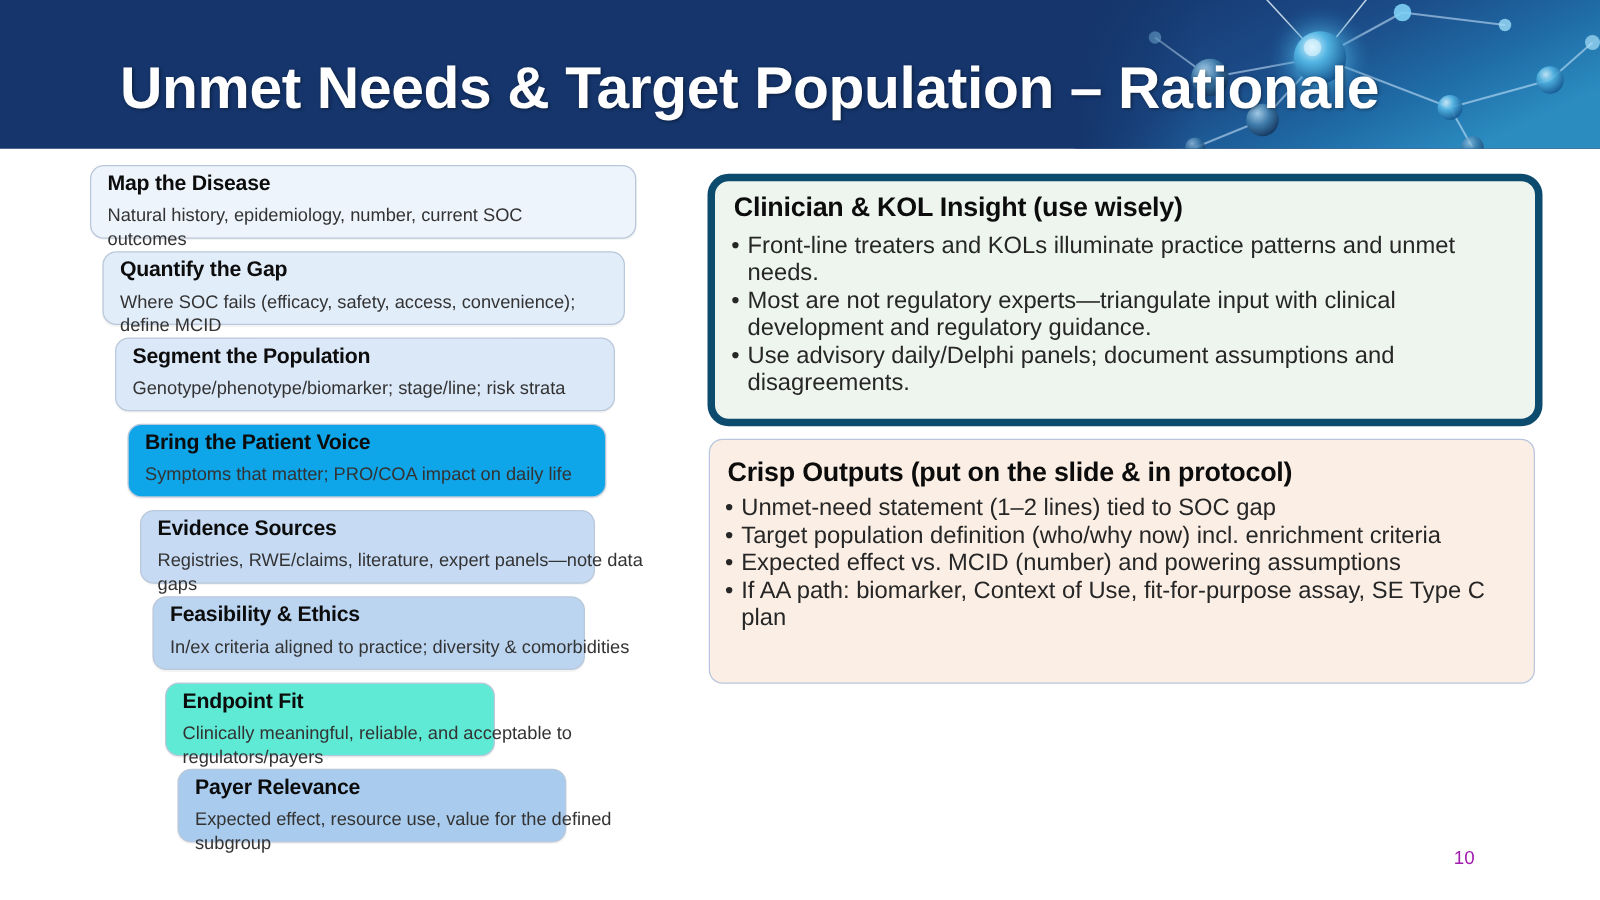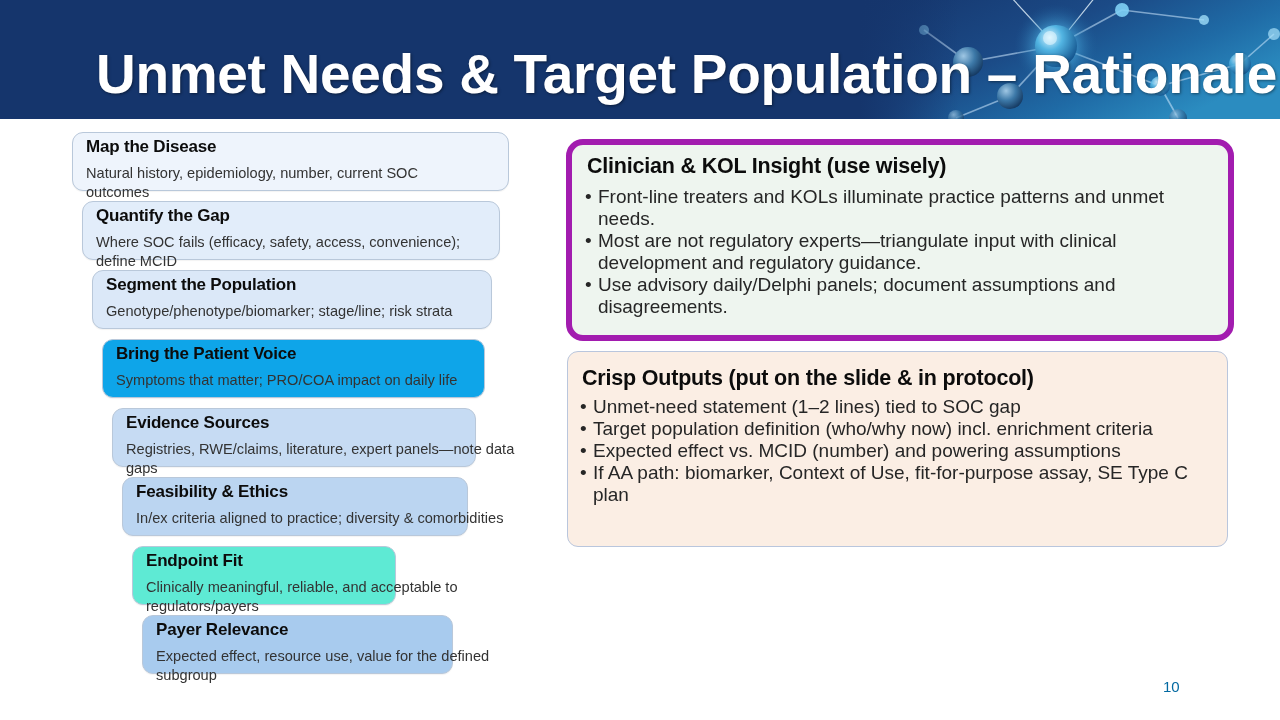--- a/index.html
+++ b/index.html
@@ -32,21 +32,21 @@
     top: 0;
     width: 420px;
     height: 119px;
     overflow: hidden;
   }
   .header-art svg { display: block; }
   .header-title {
     position: absolute;
     left: 96px;
     top: 42px;
-    font-size: 55px;
+    font-size: 47px;
     font-weight: bold;
     color: #ffffff;
     letter-spacing: -0.3px;
     white-space: nowrap;
     text-shadow: 1px 1px 3px rgba(0,0,0,0.45);
     z-index: 4;
   }
 
   
   .ladder {
@@ -85,21 +85,21 @@
 
   
   .panel-red {
     position: absolute;
     left: 566px;
     top: 139px;
     width: 668px;
     height: 202px;
     box-sizing: border-box;
     background: #eef5ef;
-    border: 6px solid #a21caf;
+    border: 6px solid #0c4a6e;
     border-radius: 17px;
   }
   .panel-cream {
     position: absolute;
     left: 567px;
     top: 351px;
     width: 661px;
     height: 196px;
     box-sizing: border-box;
     background: #fbeee4;
@@ -148,21 +148,21 @@
     top: 0;
     color: #262626;
   }
 
   
   .slide-number {
     position: absolute;
     left: 1163px;
     top: 678px;
     font-size: 15px;
-    color: #0369a1;
+    color: #a21caf;
     text-align: right;
   }
 </style>
 </head>
 <body>
 
 <div class="header-band">
   <div class="header-art">
     <svg width="420" height="119" viewBox="0 0 420 119">
       <defs>

